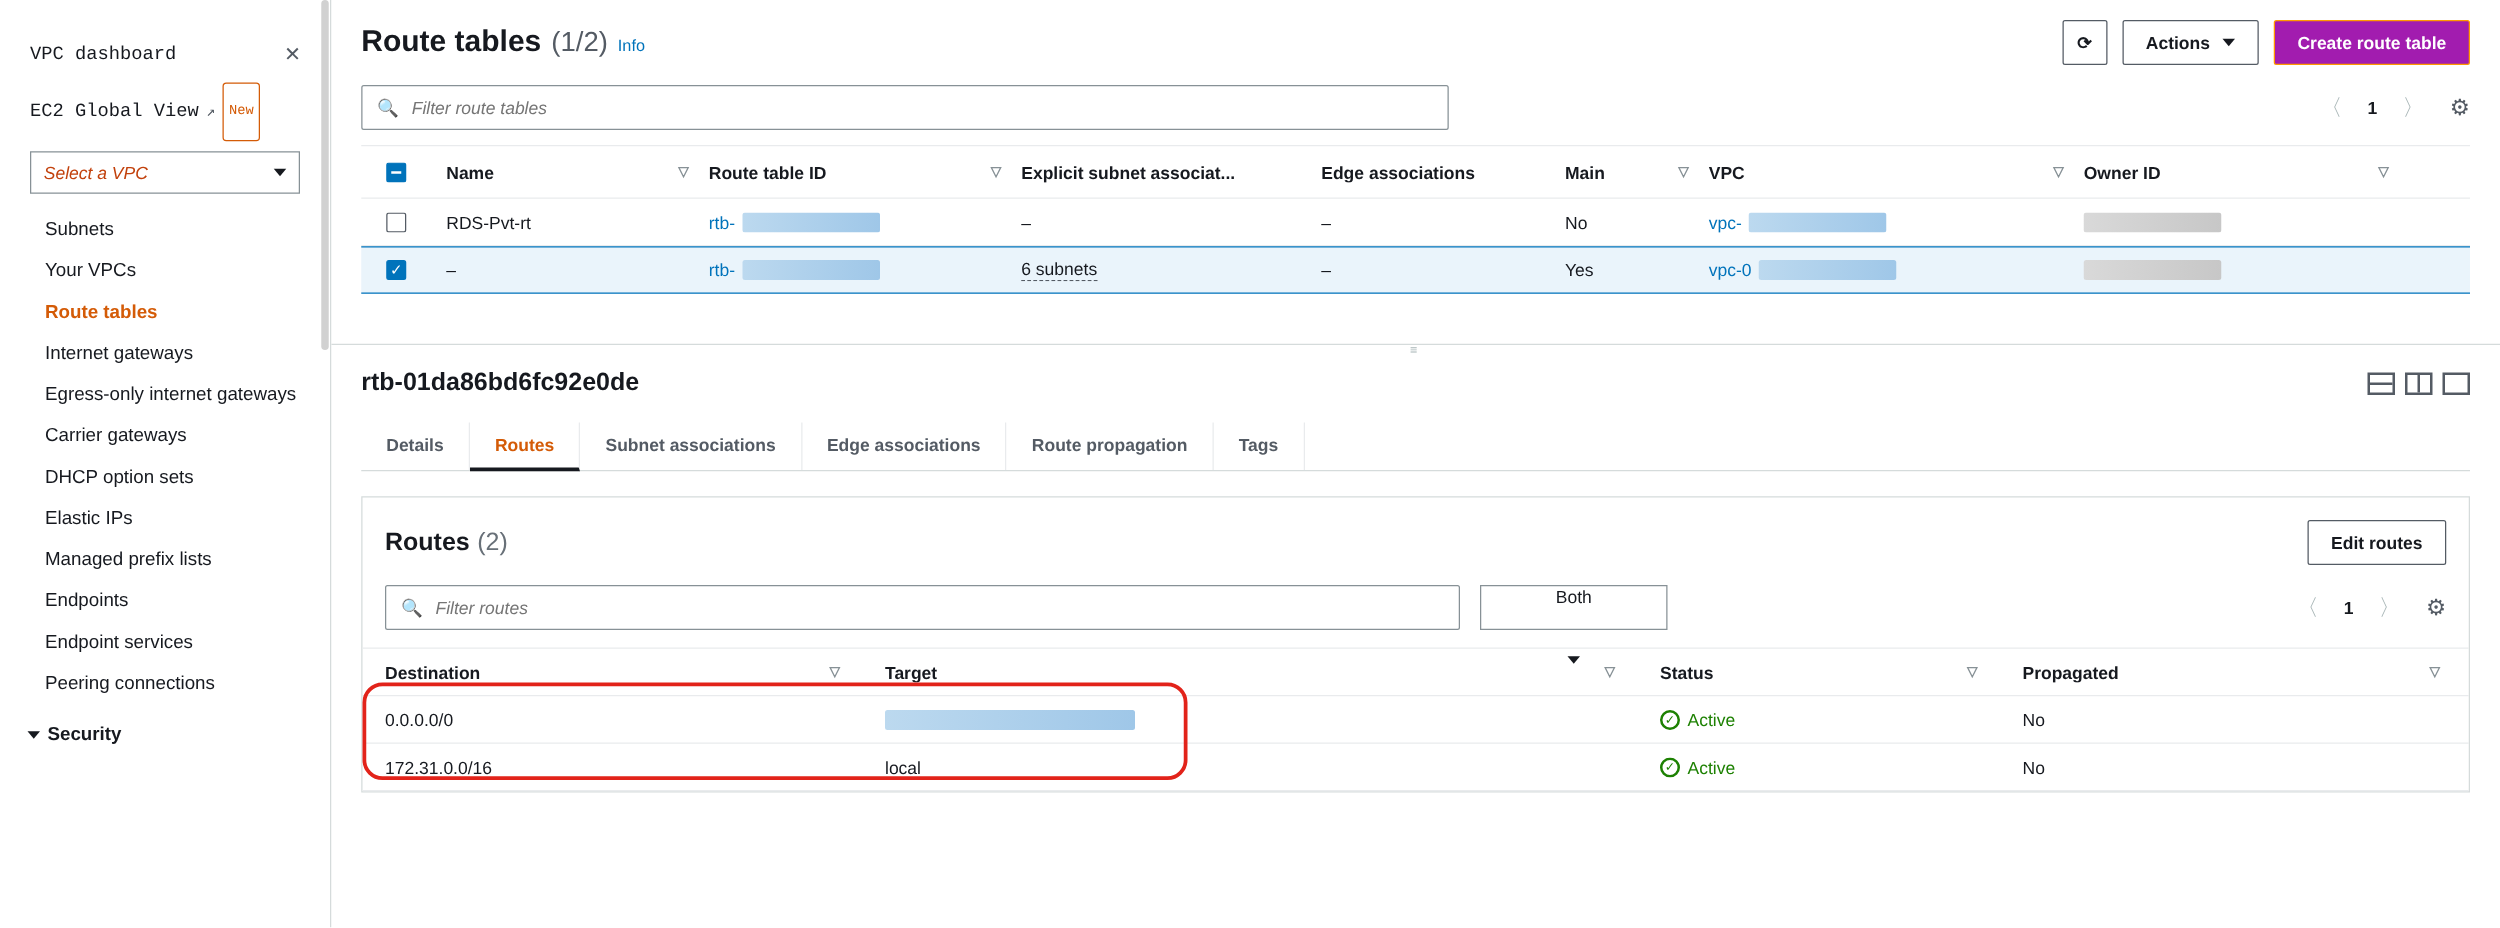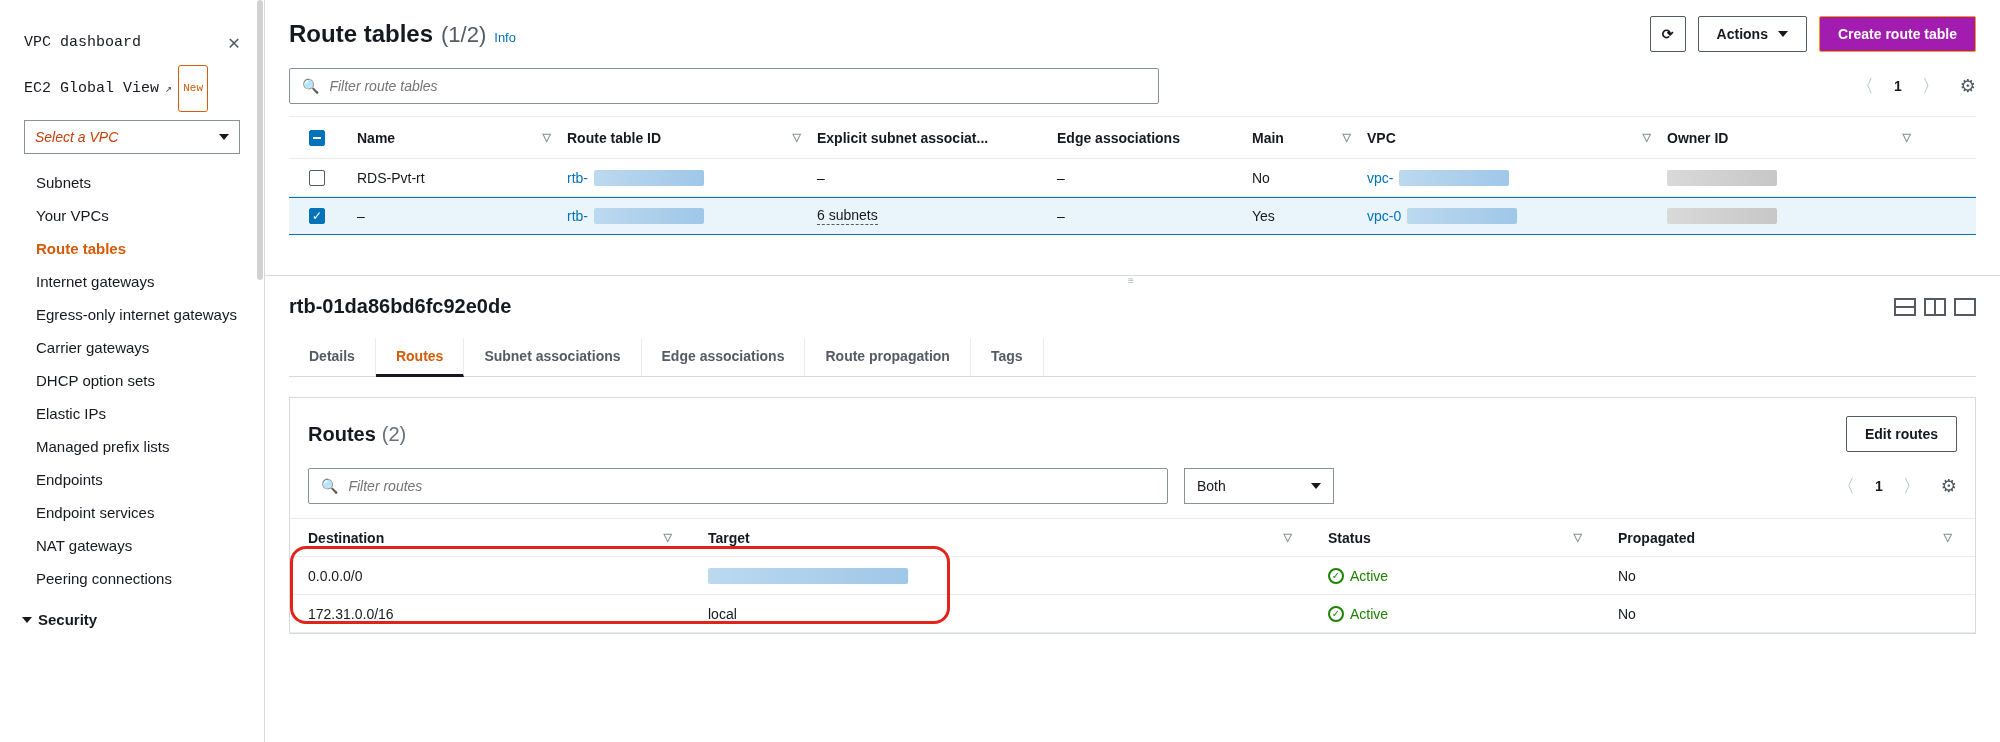--- a/index.html
+++ b/index.html
@@ -322,20 +322,21 @@
   .dropdown {
     border:1px solid #879196;
     height:36px;
     display:flex;
     align-items:center;
     padding:0 12px;
     gap:40px;
     cursor:pointer;
     min-width:150px;
     justify-content:space-between;
+    flex-direction:column;
   }
   .routes-grid {
     border-top:1px solid #e9ebed;
     margin: 0 -18px;
   }
   .routes-grid .row {
     display:grid;
     grid-template-columns: 400px 620px 290px 370px;
     height:38px;
     border-bottom:1px solid #e9ebed;
@@ -381,21 +382,20 @@
   <div class="nav-item">Your VPCs</div>
   <div class="nav-item active">Route tables</div>
   <div class="nav-item">Internet gateways</div>
   <div class="nav-item">Egress-only internet gateways</div>
   <div class="nav-item">Carrier gateways</div>
   <div class="nav-item">DHCP option sets</div>
   <div class="nav-item">Elastic IPs</div>
   <div class="nav-item">Managed prefix lists</div>
   <div class="nav-item">Endpoints</div>
   <div class="nav-item">Endpoint services</div>
-  <div class="nav-item">NAT gateways</div>
   <div class="nav-item">Peering connections</div>
 
   <div class="section-header">
     <span class="caret"></span>
     <span>Security</span>
   </div>
   <div class="sidebar-scroll-hint"></div>
 </div>
 
 <div class="main">

